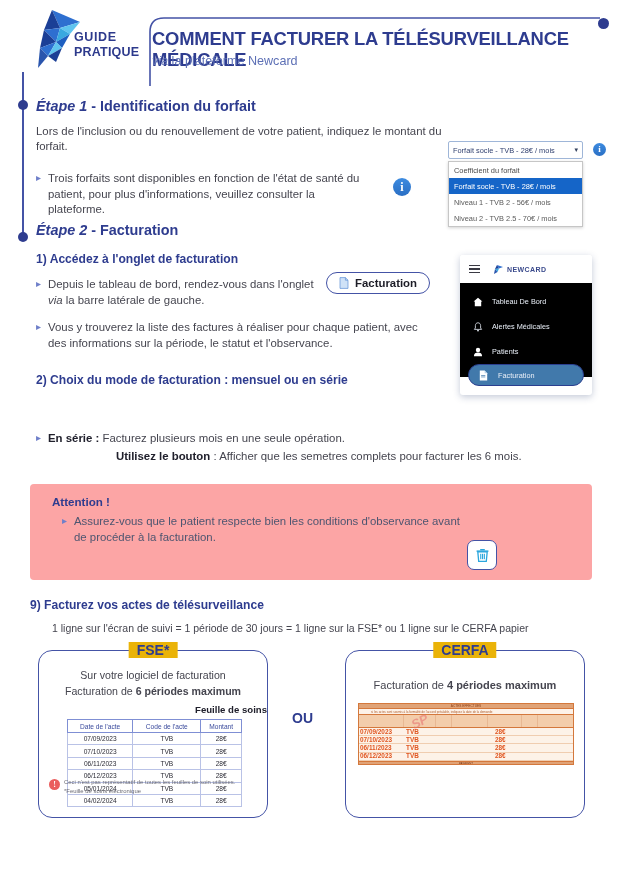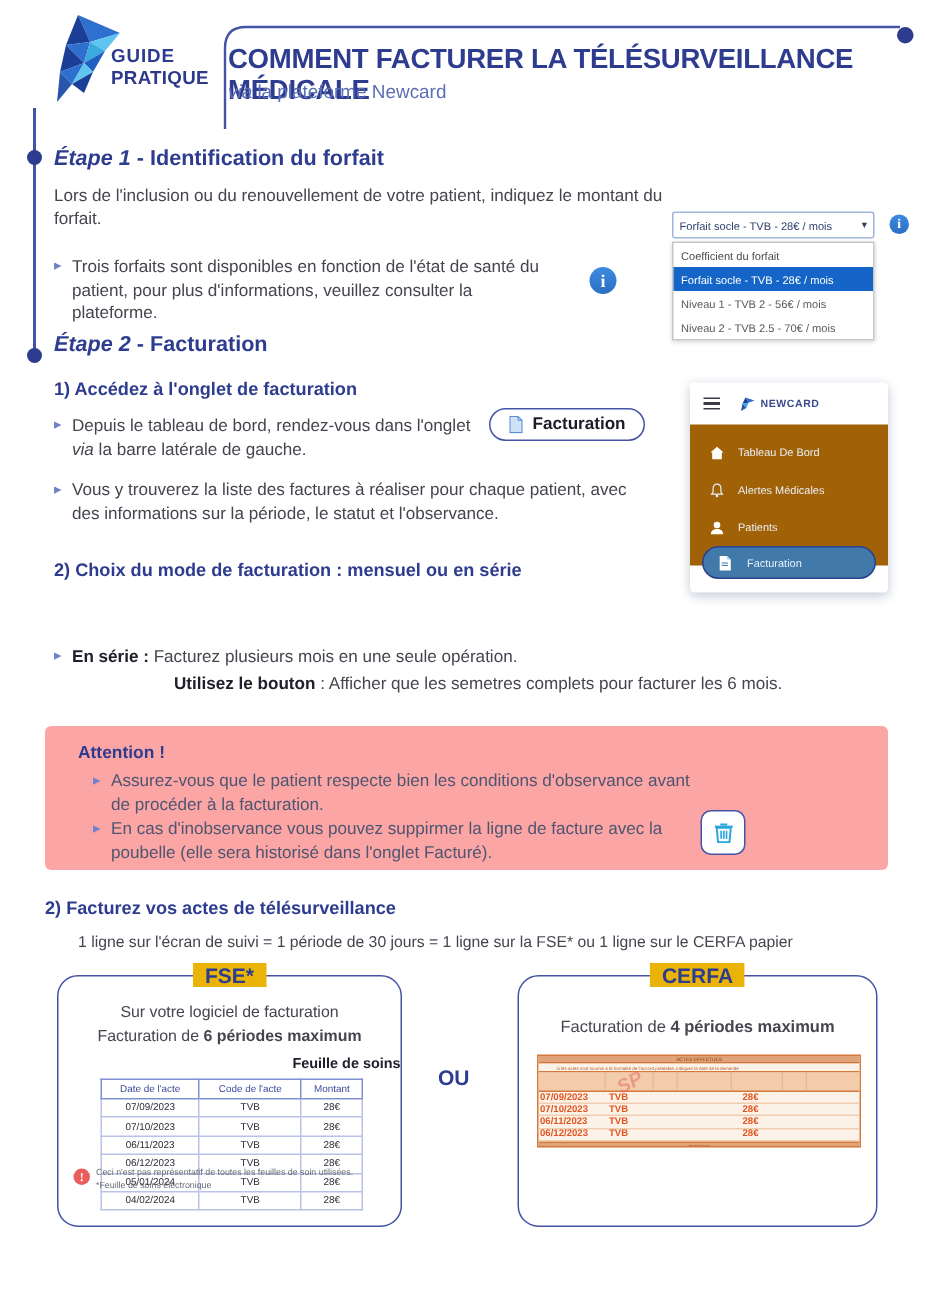--- a/index.html
+++ b/index.html
@@ -102,21 +102,21 @@
   .doc-ico { width: 10px; height: 12px; position: relative; }
 
   
   .nc { position: absolute; left: 460px; top: 255px; width: 132px; height: 140px;
     box-shadow: 0 2px 7px rgba(40,60,110,.28); border-radius: 3px; overflow: hidden; background: #fff; }
   .nc-top { height: 28px; background: #fff; display: flex; align-items: center; padding: 0 9px; gap: 11px; }
   .burger { width: 11px; }
   .burger span { display: block; height: 1.4px; background: #3a3a44; margin: 2.4px 0; }
   .nc-brand { display: flex; align-items: center; gap: 3px; }
   .nc-brand-txt { font-size: 7px; font-weight: bold; color: #3a4a8c; letter-spacing: .4px; }
-  .nc-body { background: #a16207; height: 94px; padding-top: 6px; }
+  .nc-body { background: #000000; height: 94px; padding-top: 6px; }
   .nc-item { height: 25px; display: flex; align-items: center; gap: 9px; padding: 0 12px;
     font-size: 7.3px; color: #e8eef7; }
   .nc-item.active { border: 1.2px solid #2b3f8f; border-radius: 12px; margin: 0 8px;
     padding: 0 9px; height: 22px; background: #4179ab; }
   .nc-ico { width: 11px; height: 11px; display:flex; align-items:center; justify-content:center; }
 
   
   .sec2 { position: absolute; left: 36px; top: 373px; width: 500px; }
   .sec2-b1 { position: absolute; left: 0; top: 27px; }
   .sec2-b2 { position: absolute; left: 0; top: 58px; width: 500px; }
@@ -345,35 +345,34 @@
       <span class="b">En série :</span><span> Facturez plusieurs mois en une seule opération.</span>
       <div class="sec2-sub">
         <span class="b">Utilisez le bouton</span><span> : Afficher que les semetres complets pour facturer les 6 mois.</span>
       </div>
     </div>
   </div>
 
   <div class="attn">
     <div class="attn-title">Attention !</div>
     <div class="bullet attn-b1">Assurez-vous que le patient respecte bien les conditions d'observance avant de procéder à la facturation.</div>
-    <div class="bullet attn-b2">En cas d'inobservance vous pouvez suppirmer la ligne de facture avec la poubelle (elle sera historisé dans l'onglet Facturé).</div>
   </div>
   <div class="trash-btn">
     <svg width="15" height="16" viewBox="0 0 15 16">
       <rect x="1.6" y="3.4" width="11.8" height="1.5" fill="#2aa6dd"></rect>
       <path d="M5.2,2 L9.8,2 L9.8,3.4 L5.2,3.4 Z" fill="#2aa6dd"></path>
       <path d="M2.8,4.9 L12.2,4.9 L11.3,14.4 L3.7,14.4 Z" fill="none" stroke="#2aa6dd" stroke-width="1.3"></path>
       <rect x="5.2" y="6.8" width="1.1" height="5.4" fill="#2aa6dd"></rect>
       <rect x="7" y="6.8" width="1.1" height="5.4" fill="#2aa6dd"></rect>
       <rect x="8.8" y="6.8" width="1.1" height="5.4" fill="#2aa6dd"></rect>
     </svg>
   </div>
 
   <div class="sec3">
-    <div class="sec-num">2) Facturez vos actes de télésurveillance</div>
+    <div class="sec-num">9) Facturez vos actes de télésurveillance</div>
     <div class="sec3-note">1 ligne sur l'écran de suivi = 1 période de 30 jours = 1 ligne sur la FSE* ou 1 ligne sur le CERFA papier</div>
   </div>
 
   <div class="card card-fse">
     <div class="card-cap">FSE*</div>
     <div class="fse-l1">Sur votre logiciel de facturation</div>
     <div class="fse-l2">
       <span>Facturation de </span><b>6 périodes maximum</b>
     </div>
     <div class="fse-tbl-title">Feuille de soins</div>

